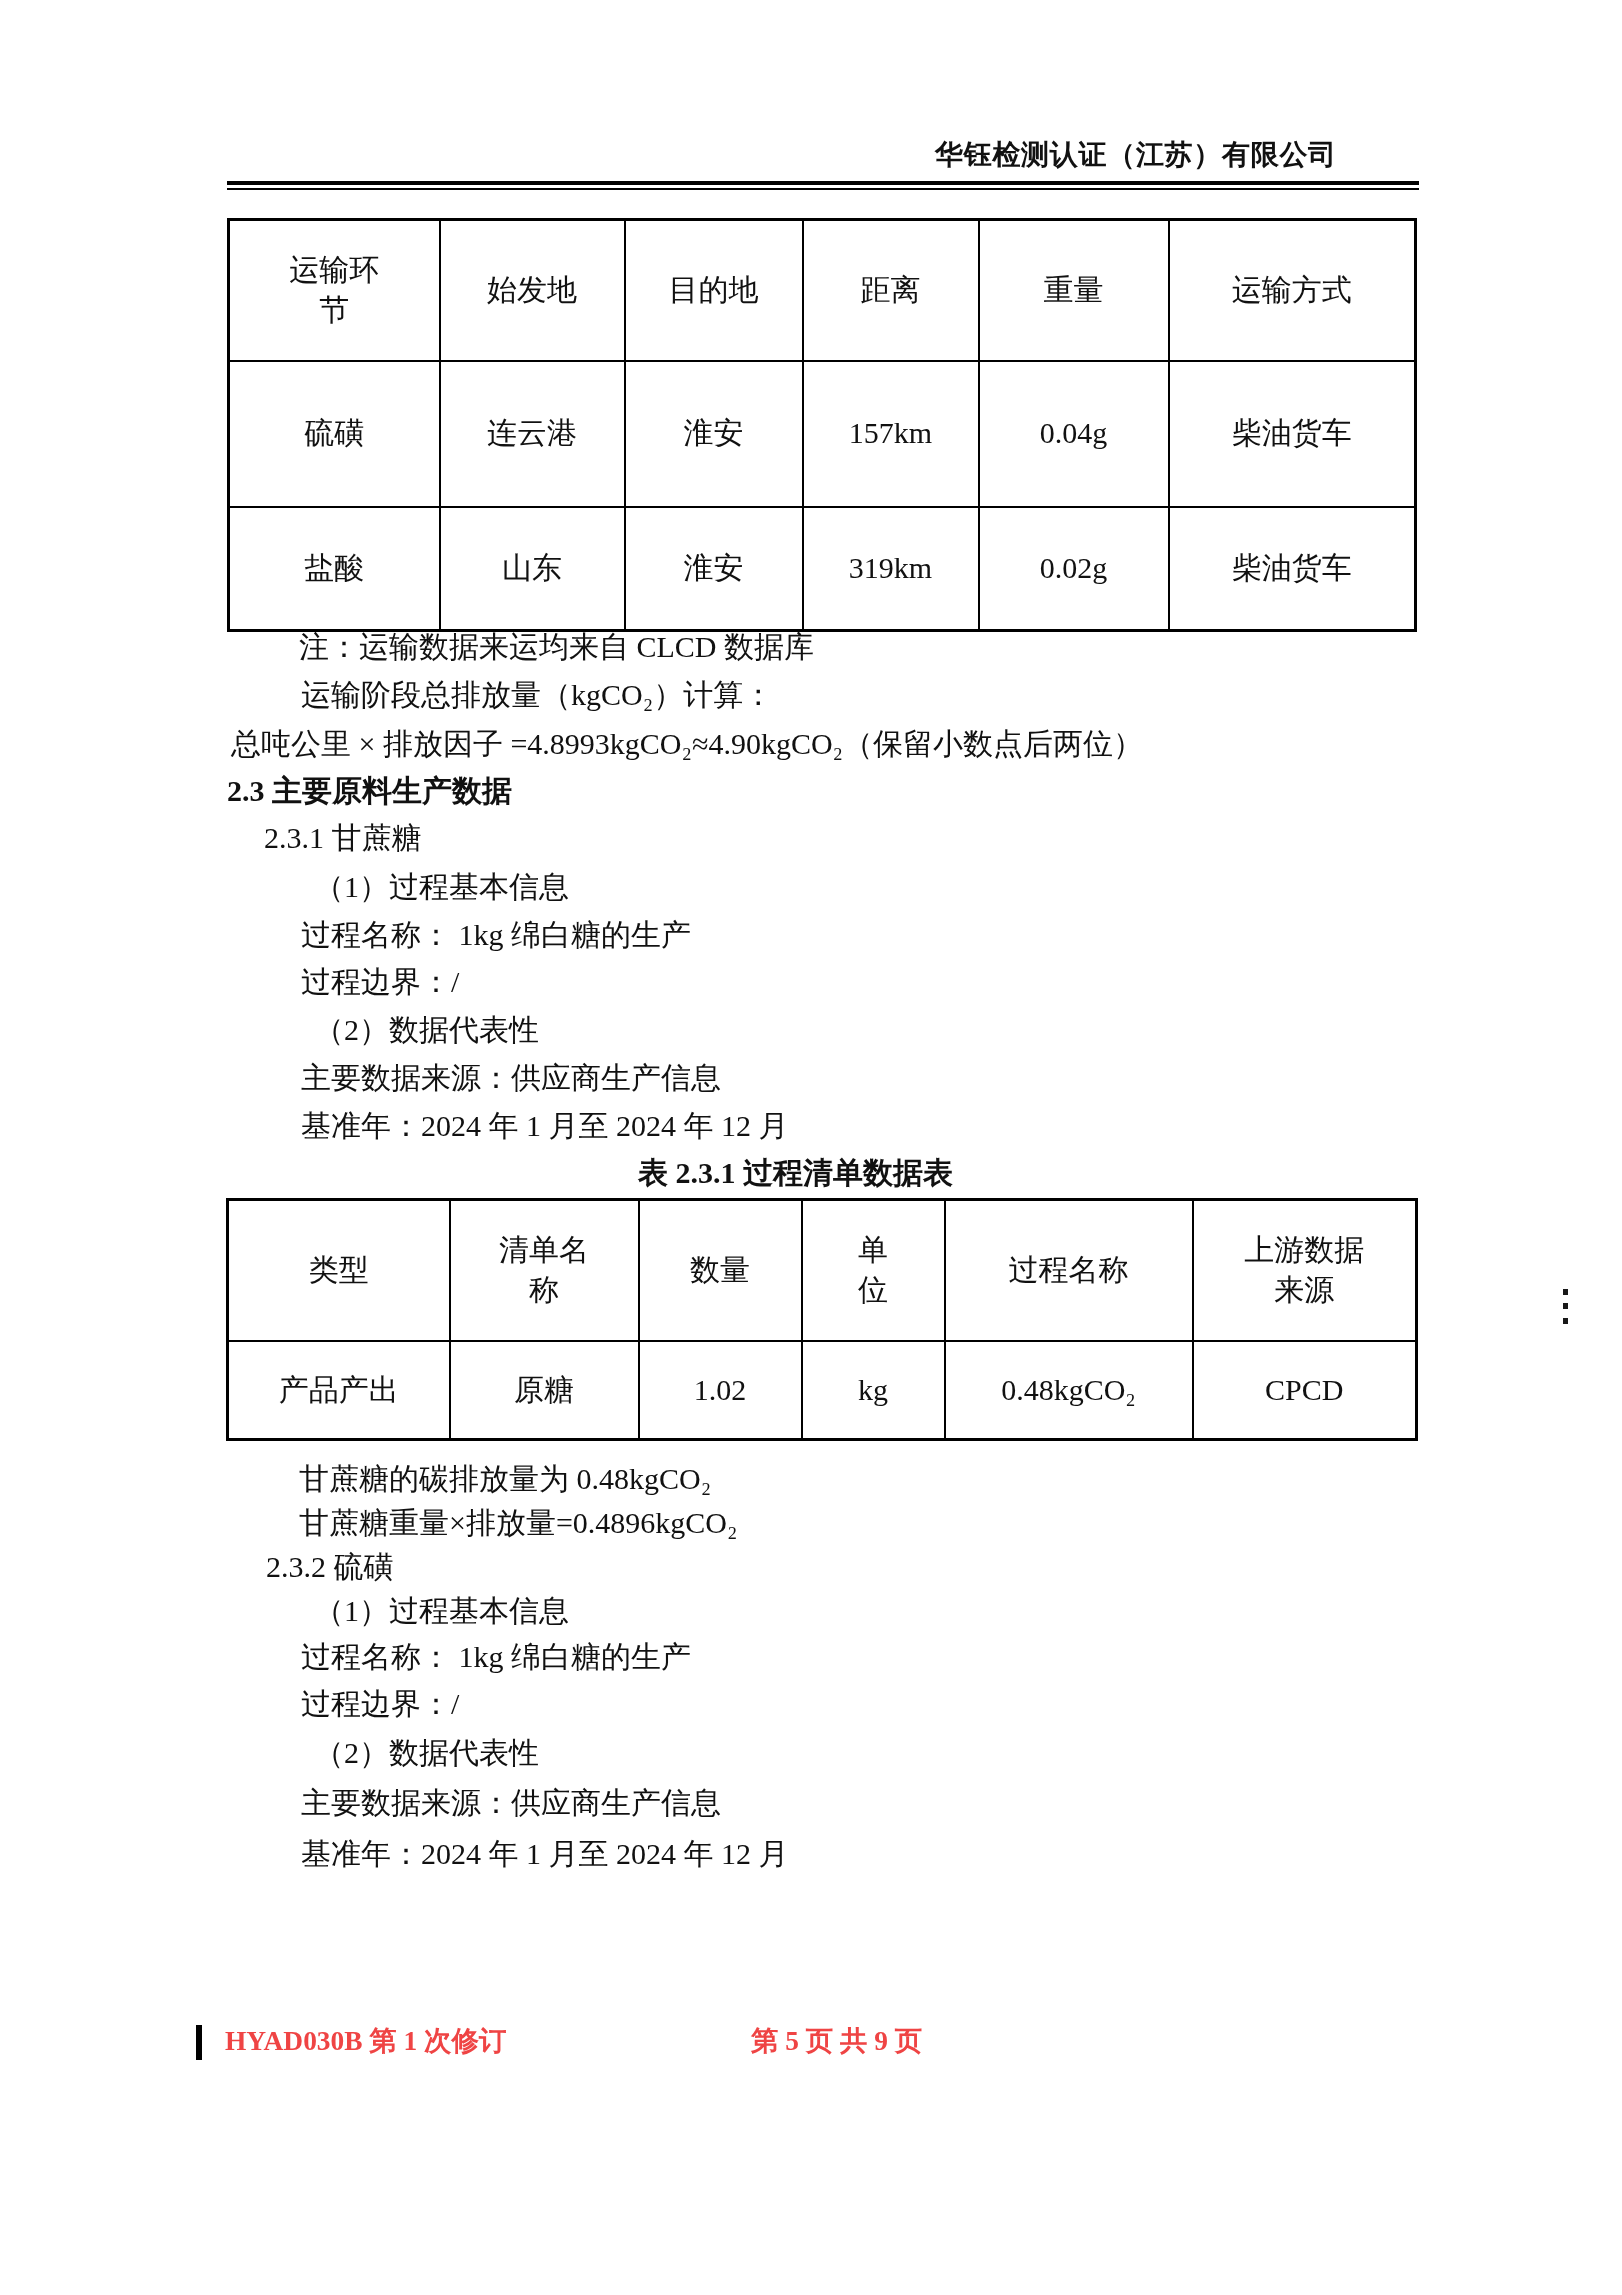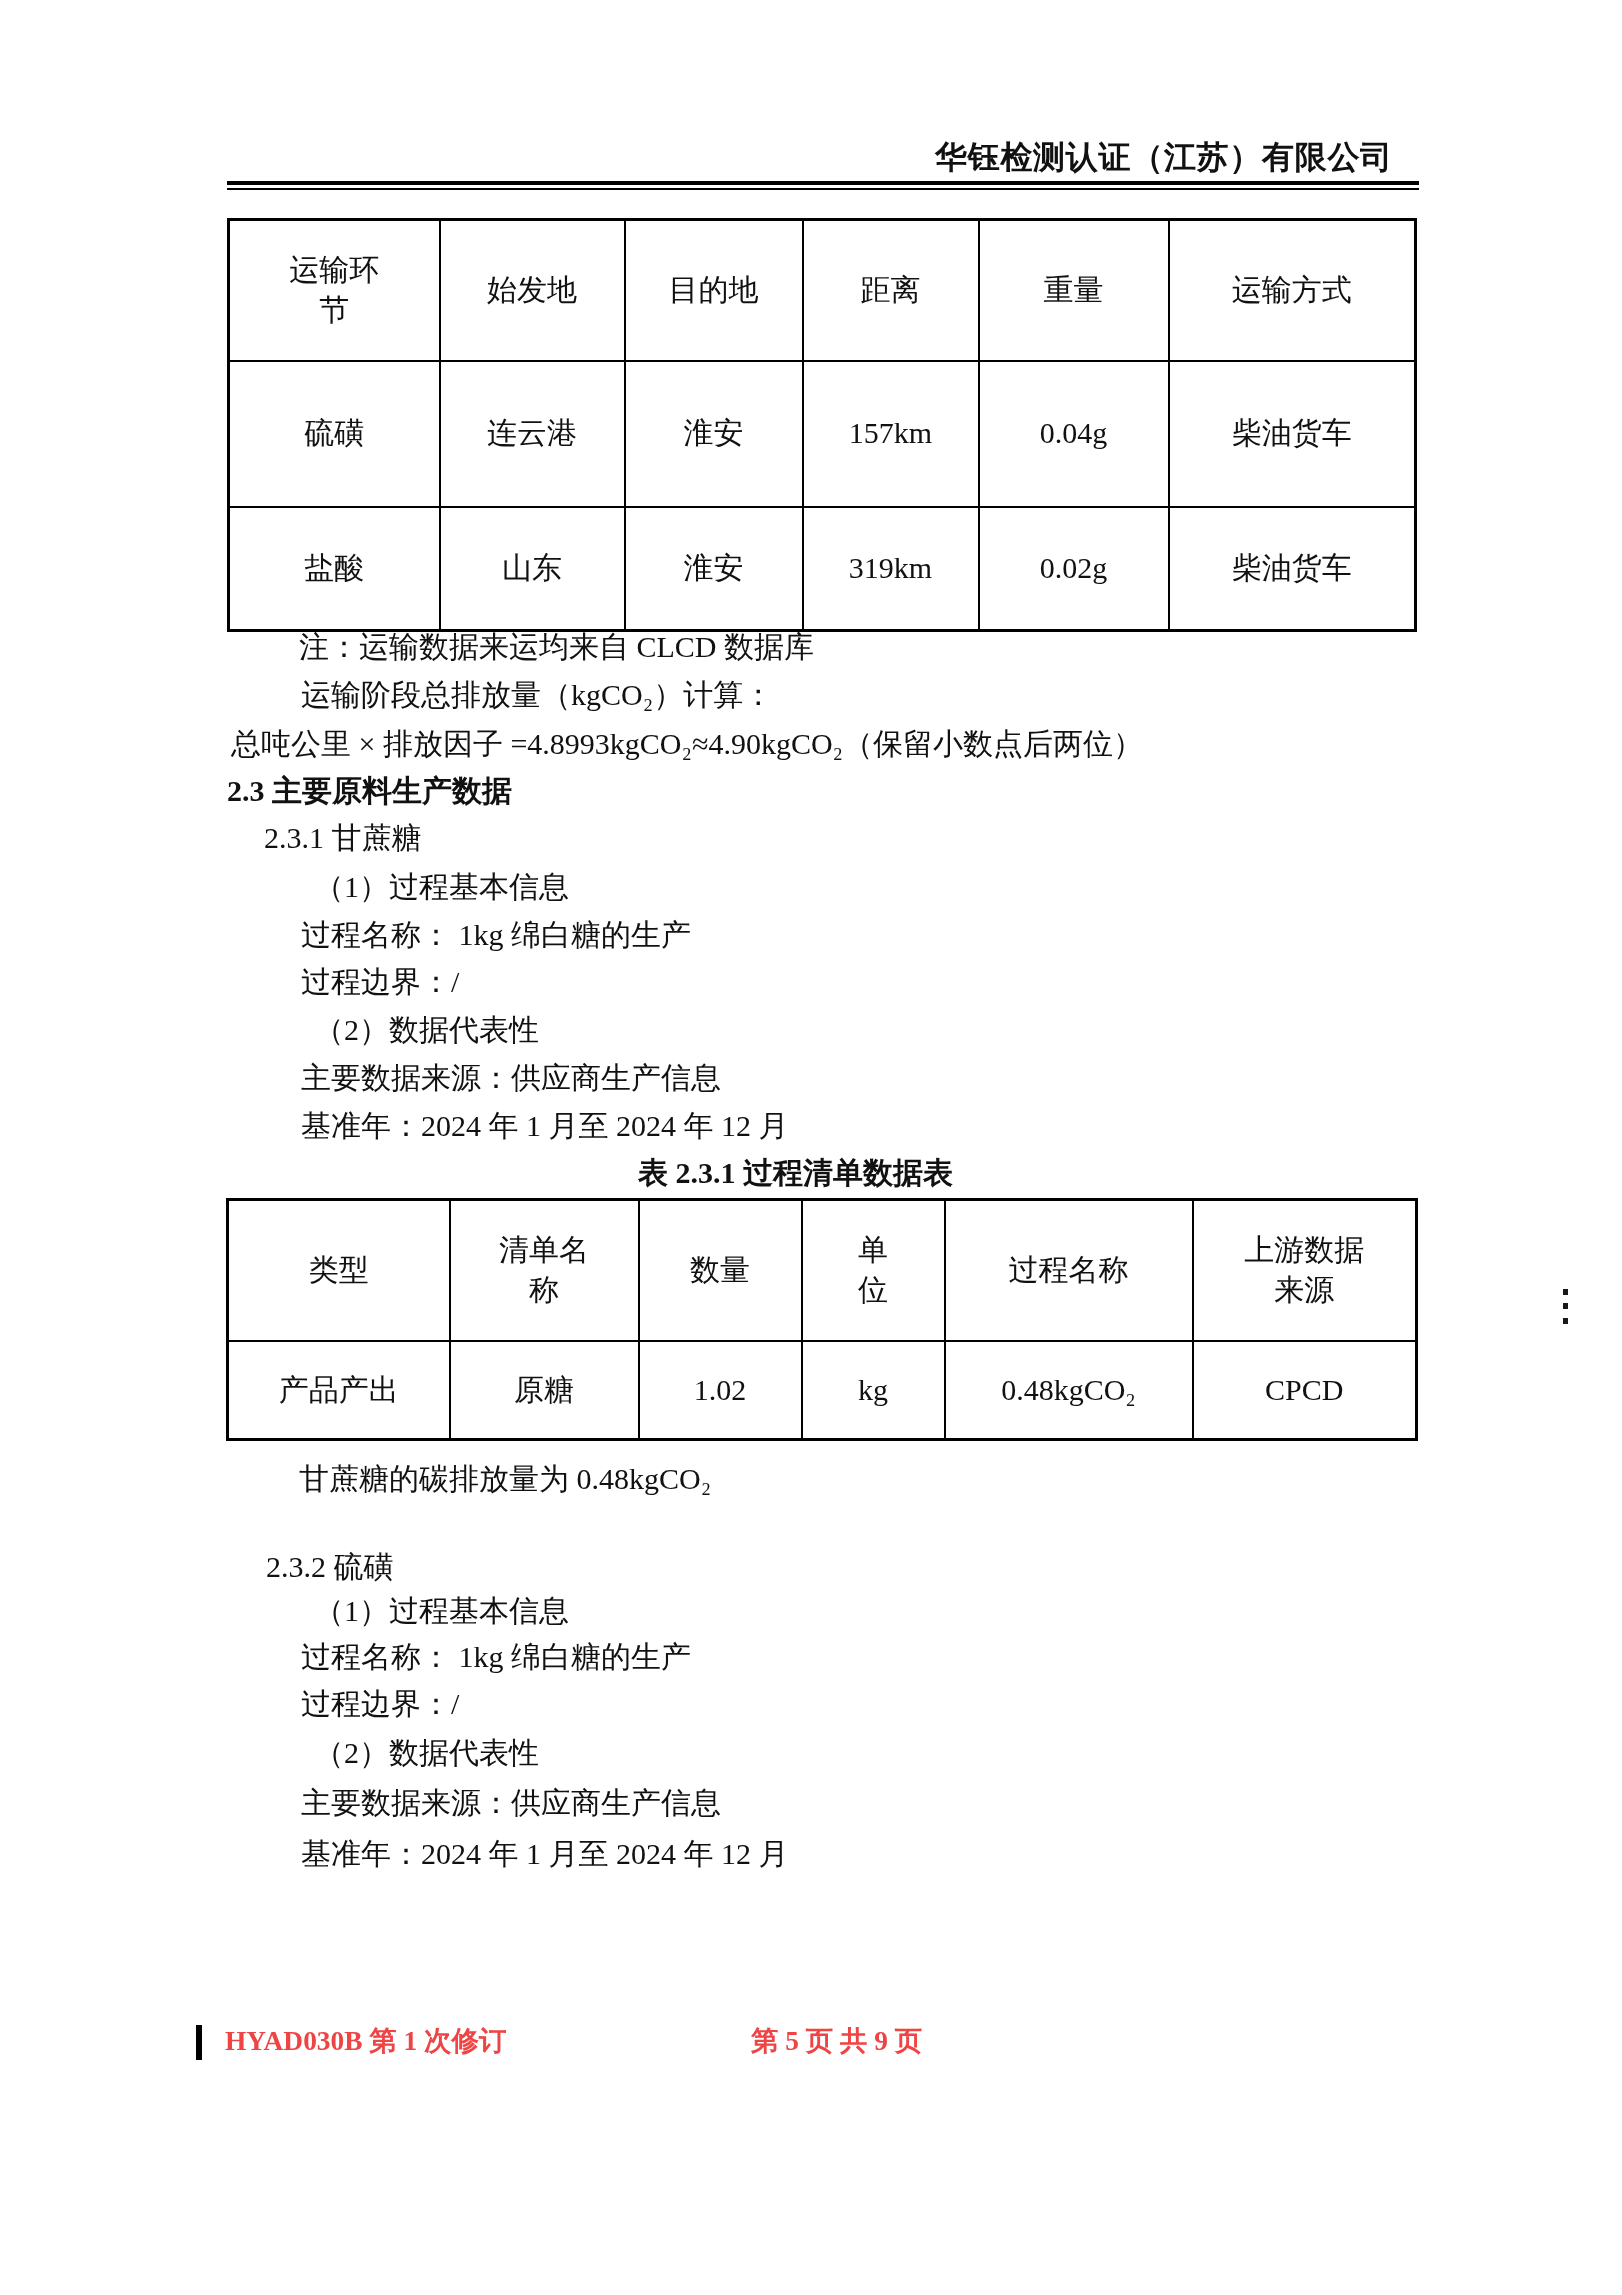--- a/index.html
+++ b/index.html
@@ -9,21 +9,21 @@
     height: 2295px;
     background: #ffffff;
     font-family: "Liberation Serif", "DejaVu Serif", serif;
     color: #111111;
     overflow: hidden;
   }
   .company {
     position: absolute;
     left: 935px;
     top: 136px;
-    font-size: 32px;
+    font-size: 28px;
     font-weight: 600;
     letter-spacing: 0.7px;
     white-space: nowrap;
     font-family: Liberation Mono, monospace;
   }
   .rule { position: absolute; background: #000; }
   .rule-top    { left: 227px; top: 181px; width: 1192px; height: 3.6px; }
   .rule-bottom { left: 227px; top: 188px; width: 1192px; height: 2.2px; }
 
   table.doc {
@@ -168,20 +168,21 @@
         <td>原糖</td>
         <td>1.02</td>
         <td>kg</td>
         <td>0.48kgCO₂</td>
         <td>CPCD</td>
       </tr>
     </tbody>
   </table>
 
   <div class="ln" style="left:299px; top:1456px">甘蔗糖的碳排放量为 0.48kgCO₂</div>
+  <div class="ln" style="left:299px; top:1500px">甘蔗糖重量×排放量=0.4896kgCO₂</div>
 
   <div class="ln" style="left:266px; top:1544px">2.3.2 硫磺</div>
   <div class="ln" style="left:314px; top:1588px">（1）过程基本信息</div>
   <div class="ln" style="left:301px; top:1634px">过程名称： 1kg 绵白糖的生产</div>
   <div class="ln" style="left:301px; top:1681px">过程边界：/</div>
   <div class="ln" style="left:314px; top:1730px">（2）数据代表性</div>
   <div class="ln" style="left:301px; top:1780px">主要数据来源：供应商生产信息</div>
   <div class="ln" style="left:301px; top:1831px">基准年：2024 年 1 月至 2024 年 12 月</div>
 
   <div class="artifact-dots">

